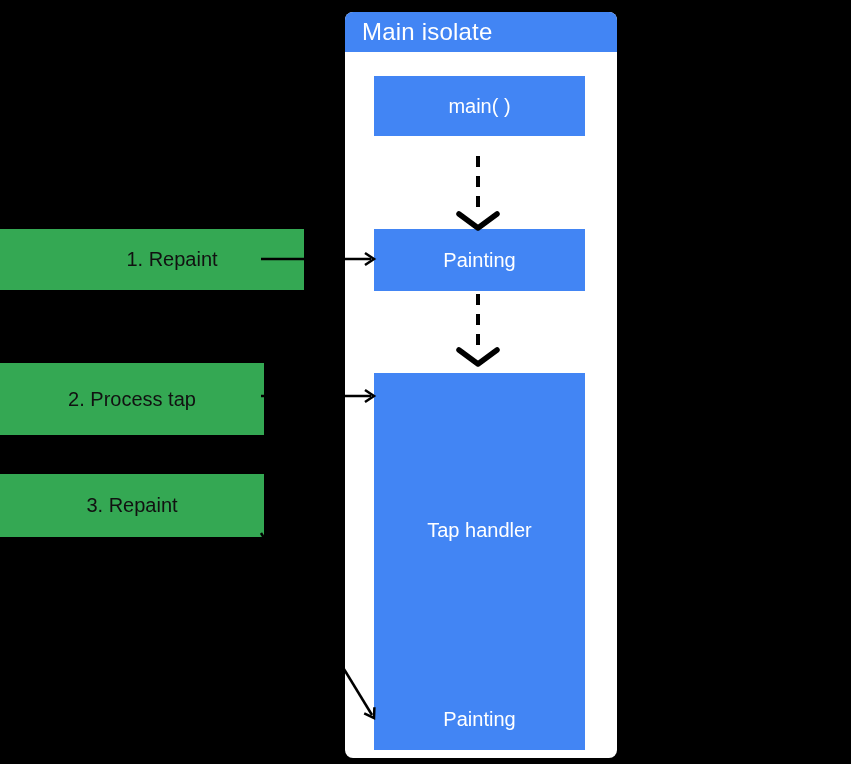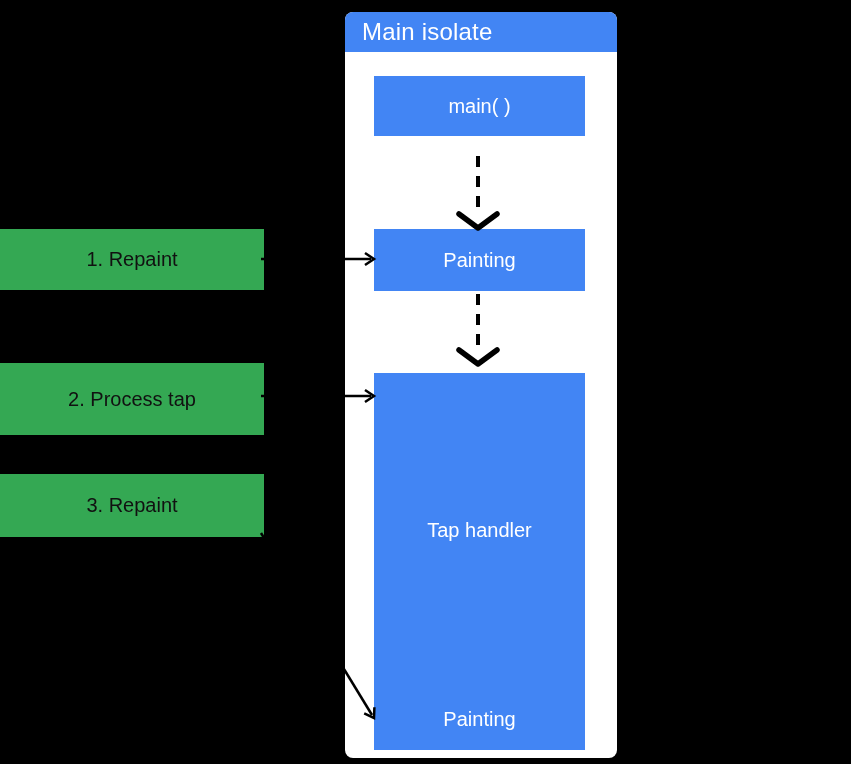--- a/index.html
+++ b/index.html
@@ -61,21 +61,21 @@
     position: absolute;
     left: 0;
     width: 264px;
     background: var(--label_fill, #34A853);
     color: var(--label_text, #111);
     display: flex;
     align-items: center;
     justify-content: center;
     font-size: 20px;
   }
-  .label-1 { top: 229px; height: 61px; }
+  .label-1 { top: 229px; height: 61px; padding-left: 40px; }
   .label-2 { top: 363px; height: 72px; text-align: right; }
   .label-3 { top: 474px; height: 63px; }
   .overlay {
     position: absolute;
     left: 0;
     top: 0;
     pointer-events: none;
   }
   .solid-arrow {
     stroke: var(--arrow, #000);

